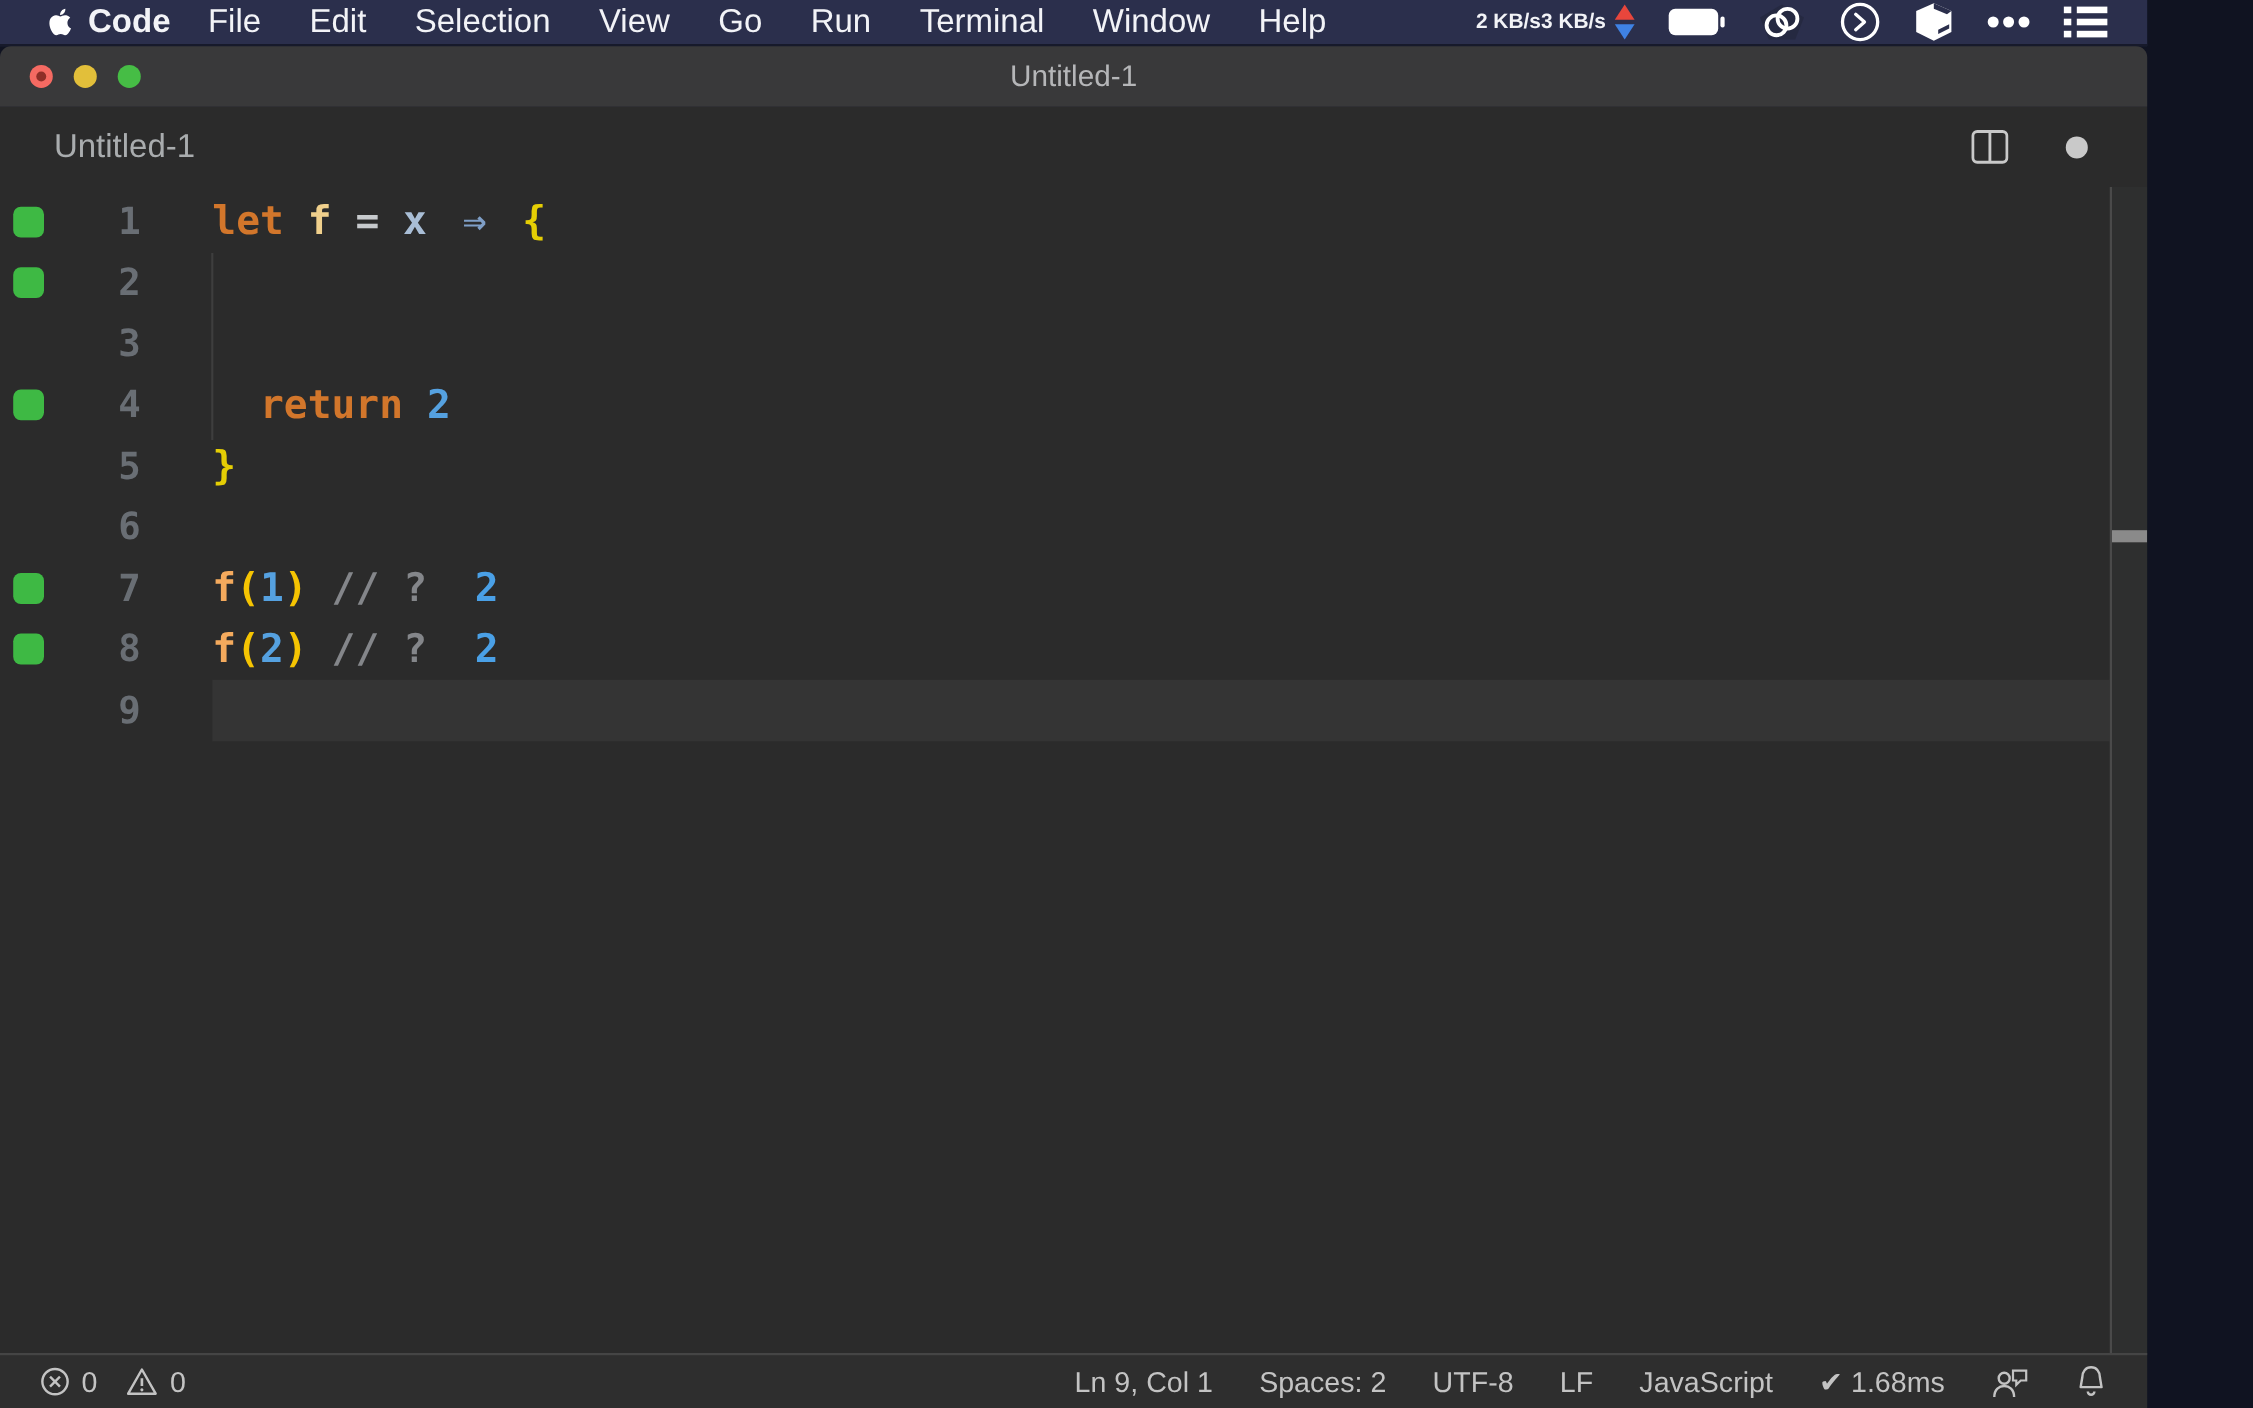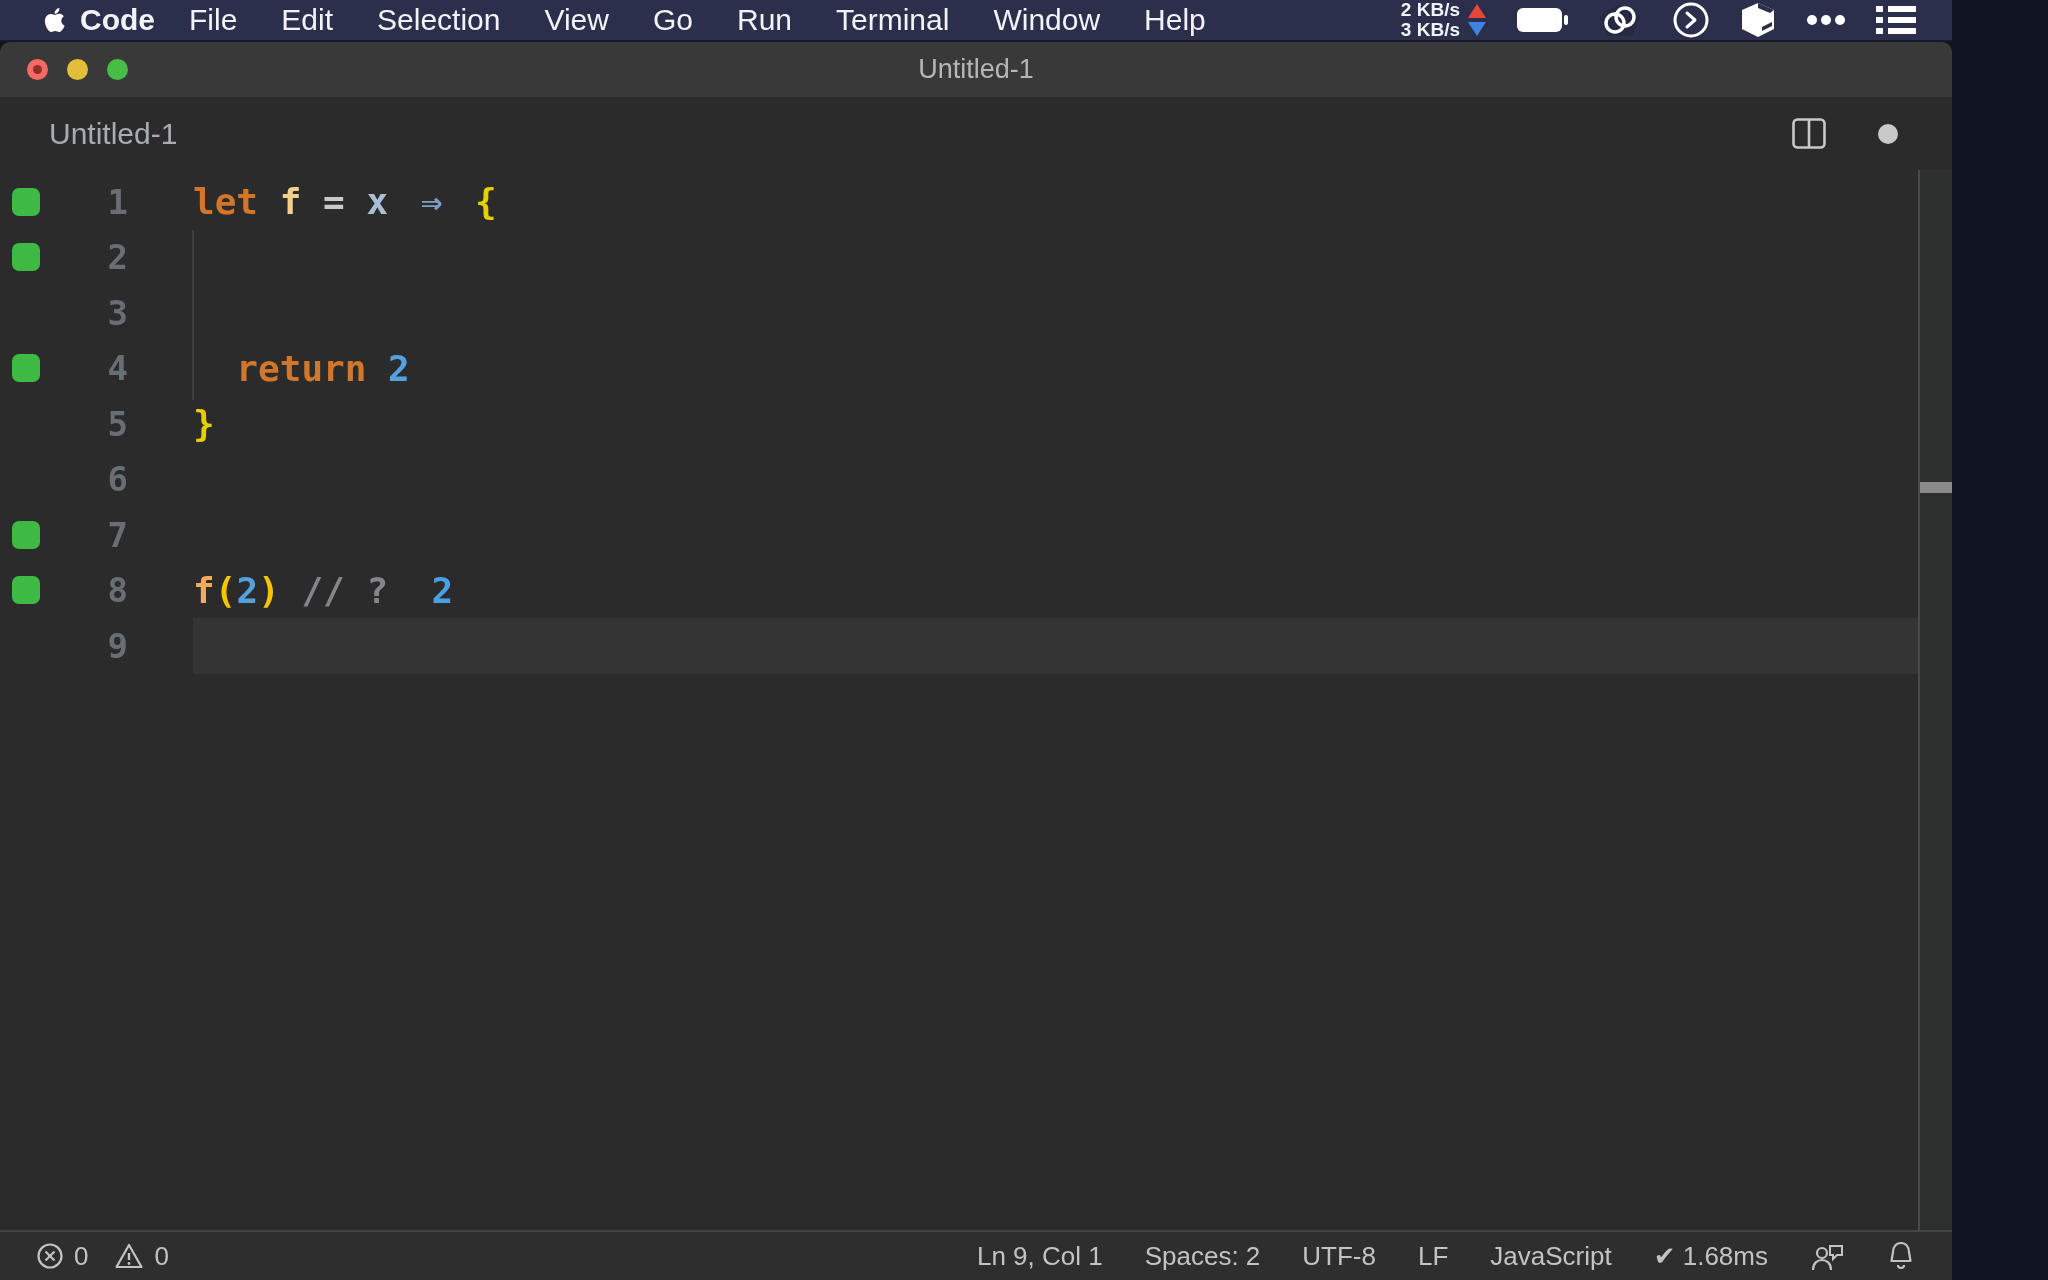--- a/index.html
+++ b/index.html
@@ -14,21 +14,21 @@
     display:flex; align-items:center; padding:0 36px 0 44px;
     font-size:30px; border-bottom:2px solid #171a2b; flex:none;
   }
   .menubar .apple { width:26px; height:30px; margin-right:10px; display:flex; align-items:center; }
   .menubar .apple svg { width:24px; height:28px; fill:#ffffff; }
   .menu-items { display:flex; align-items:center; gap:44px; margin-left:34px;text-align:center; }
   .menu-item { white-space:nowrap; }
   .menu-item.app-name { font-weight:700; }
   .menu-right { margin-left:auto; display:flex; align-items:center; gap:30px; }
   .net-monitor { display:flex; align-items:center; gap:8px; }
-  .net-text { display:flex; flex-direction:column; align-items:flex-end; font-size:19px; line-height:20px; font-weight:600; }
+  .net-text { display:flex; align-items:flex-end; font-size:19px; line-height:20px; font-weight:600; }
   .net-arrows { display:flex; flex-direction:column; gap:4px; }
   .tri-up { width:0; height:0; border-left:9px solid transparent; border-right:9px solid transparent; border-bottom:14px solid #e8463c; }
   .tri-down { width:0; height:0; border-left:9px solid transparent; border-right:9px solid transparent; border-top:14px solid #3f82e4; }
   .mb-icon { display:flex; align-items:center; justify-content:center; }
   .mb-icon svg { display:block; }
 
   
   .titlebar {
     height:55px; background:#39393a; position:relative; flex:none;
     border-radius:10px 10px 0 0; display:flex; align-items:center;
@@ -218,20 +218,21 @@
         <div class="line">
           <div class="gutter"></div>
           <div class="lnum">6</div>
           <div class="lcontent"></div>
         </div>
         <div class="line">
           <div class="gutter">
             <div class="sq"></div>
           </div>
           <div class="lnum">7</div>
+          <div class="lcontent"><span class="tk-fnc">f</span><span class="tk-paren1">(</span><span class="tk-num">1</span><span class="tk-paren1">)</span><span> </span><span class="tk-cmt">//</span><span> </span><span class="tk-cmt">?</span><span>  </span><span class="tk-res">2</span></div>
         </div>
         <div class="line">
           <div class="gutter">
             <div class="sq"></div>
           </div>
           <div class="lnum">8</div>
           <div class="lcontent"><span class="tk-fnc">f</span><span class="tk-paren1">(</span><span class="tk-num">2</span><span class="tk-paren1">)</span><span> </span><span class="tk-cmt">//</span><span> </span><span class="tk-cmt">?</span><span>  </span><span class="tk-res">2</span></div>
         </div>
         <div class="line cur">
           <div class="gutter"></div>

